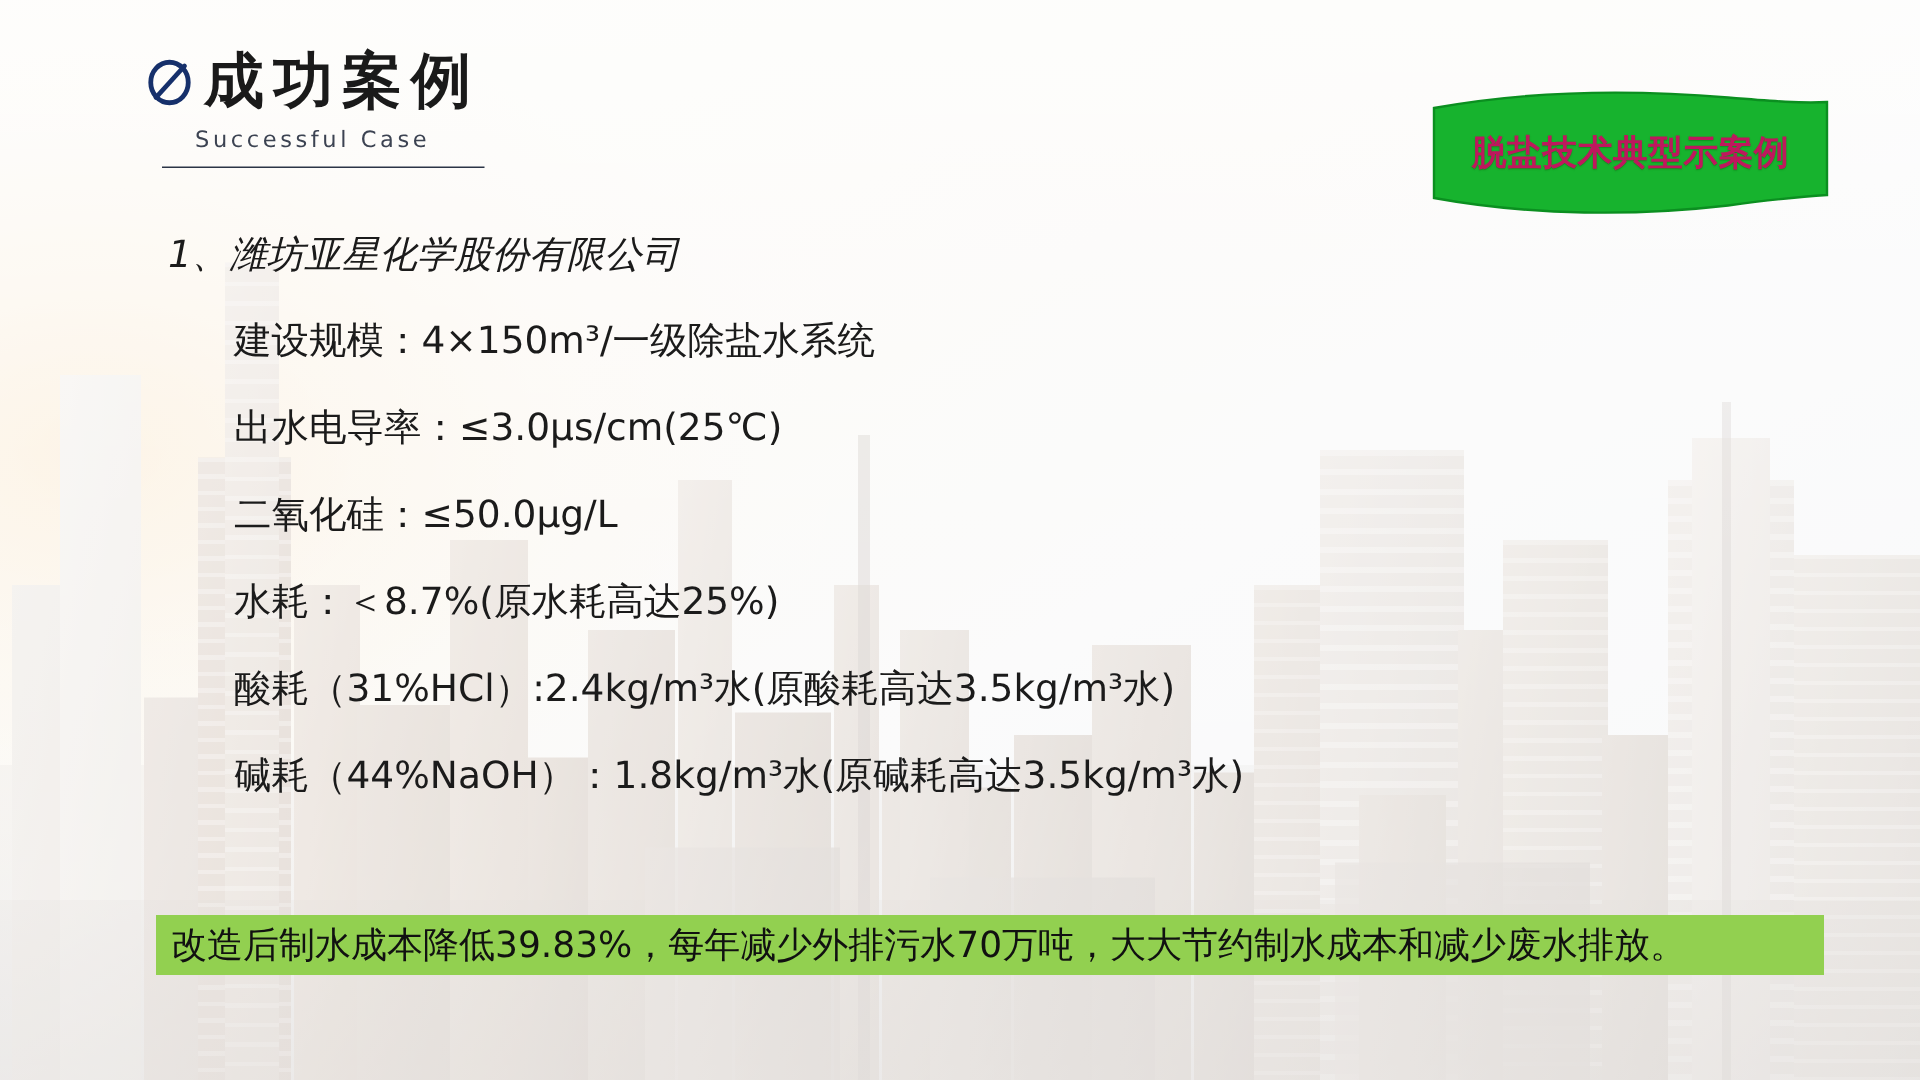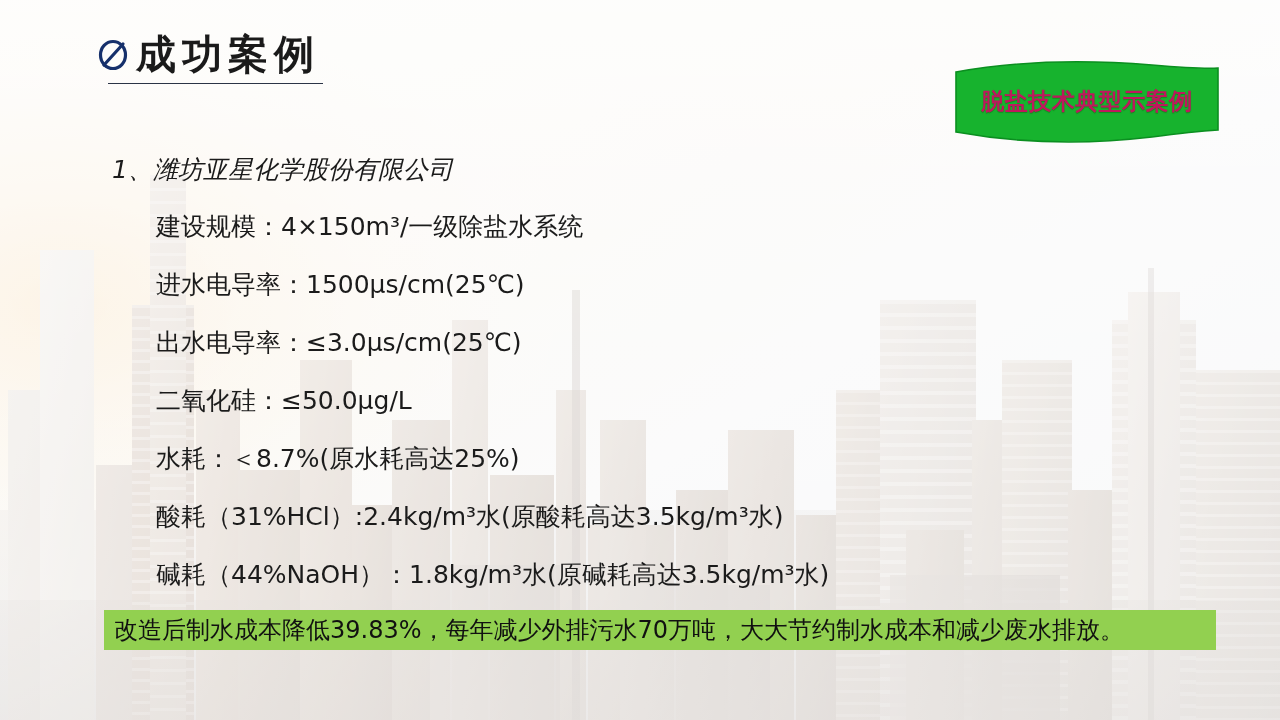--- a/index.html
+++ b/index.html
@@ -170,35 +170,35 @@
   <div id="title-block">
     <div id="title-row">
       <span id="title-icon">
         <svg viewBox="0 0 34 34" width="34" height="34" aria-hidden="true">
           <ellipse cx="17" cy="17" rx="12.5" ry="13.5" fill="none" stroke="#16306b" stroke-width="3.2"></ellipse>
           <line x1="8" y1="27" x2="27" y2="6" stroke="#16306b" stroke-width="3.2" stroke-linecap="round"></line>
         </svg>
       </span>
       <span id="title-zh">成功案例</span>
     </div>
+    <div id="title-en">Successful Case</div>
     <div id="title-rule"></div>
   </div>
 
   <div id="flag-banner">
     <svg viewBox="0 0 270 88" width="270" height="88" preserveAspectRatio="none" aria-hidden="true">
       <path d="M4,14 C70,2 140,2 200,7 C230,9.5 250,11 266,10 L266,72
                C250,73 230,75 200,79 C140,86 70,86 4,74 Z" fill="#17B32E" stroke="#0B8F20" stroke-width="1.6"></path>
     </svg>
     <div id="flag-label">脱盐技术典型示案例</div>
   </div>
 
   <div id="body-list">
     <div class="line line-head">1、潍坊亚星化学股份有限公司</div>
     <div class="line line-item">建设规模：4×150m³/一级除盐水系统</div>
-    <div class="line line-item">进水电导率：1500μs/cm(25℃)</div>
     <div class="line line-item">出水电导率：≤3.0μs/cm(25℃)</div>
     <div class="line line-item">二氧化硅：≤50.0μg/L</div>
     <div class="line line-item">水耗：＜8.7%(原水耗高达25%)</div>
     <div class="line line-item">酸耗（31%HCl）:2.4kg/m³水(原酸耗高达3.5kg/m³水)</div>
     <div class="line line-item">碱耗（44%NaOH）：1.8kg/m³水(原碱耗高达3.5kg/m³水)</div>
   </div>
 
   <div id="conclusion">
     <span id="conclusion-text">改造后制水成本降低39.83%，每年减少外排污水70万吨，大大节约制水成本和减少废水排放。</span>
   </div>

